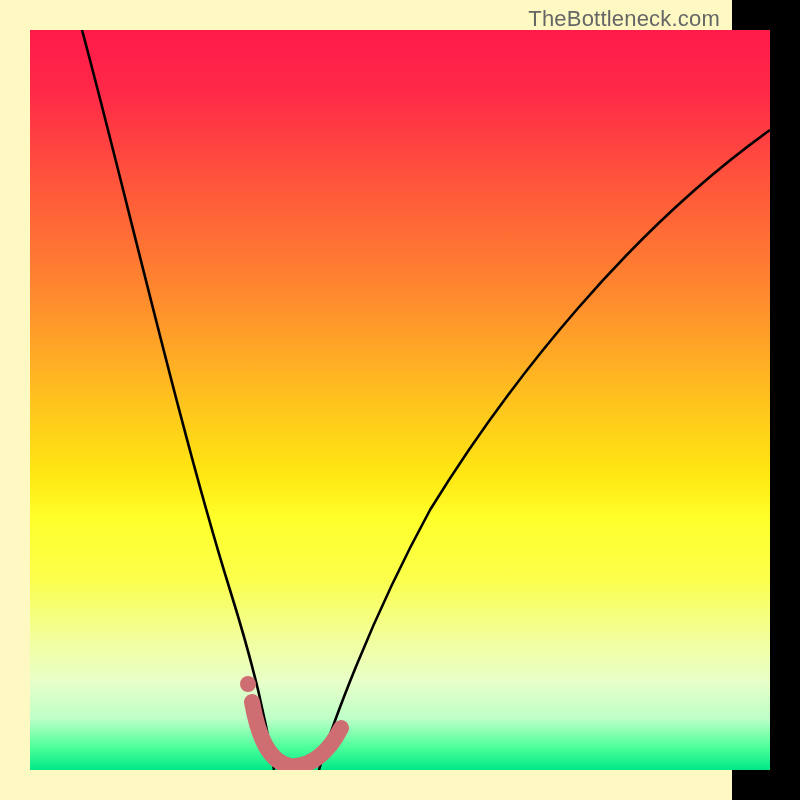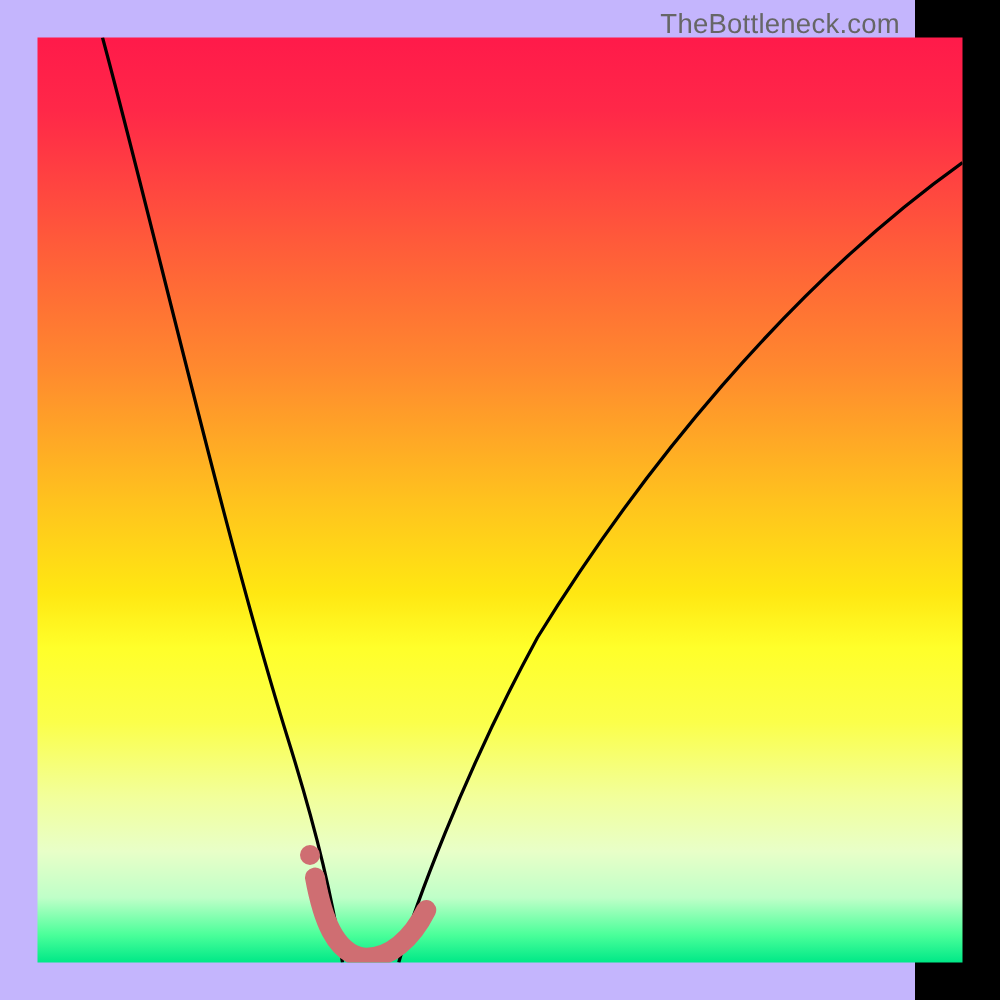--- a/index.html
+++ b/index.html
@@ -10,21 +10,21 @@
     background: #000;
     font-family: Arial, Helvetica, sans-serif;
     overflow: hidden;
   }
   .frame {
     position: absolute;
     top: 0;
     left: 0;
     width: 732px;
     height: 800px;
-    background: #c4b5fd;
+    background: #fef9c3;
   }
   .plot-area {
     position: absolute;
     top: 30px;
     left: 30px;
     width: 740px;
     height: 740px;
   }
   .gradient-bg {
     position: absolute;

